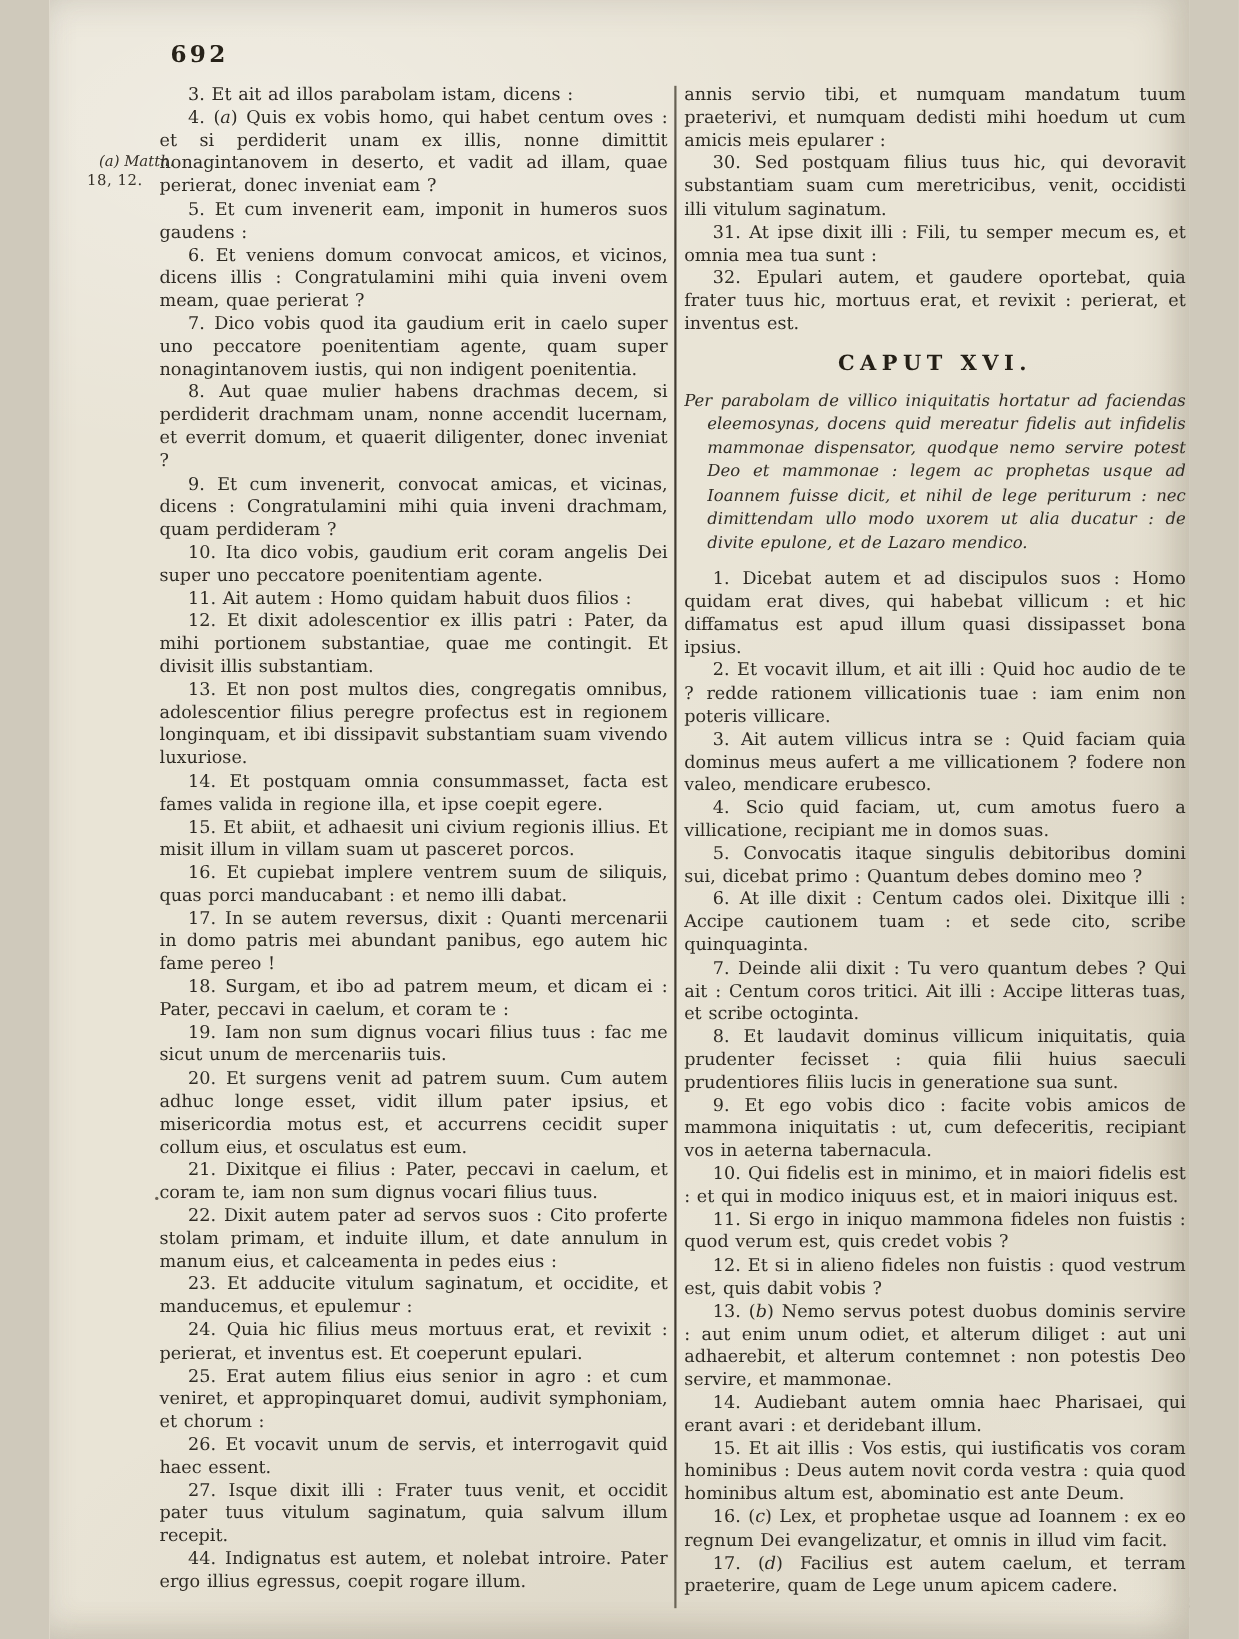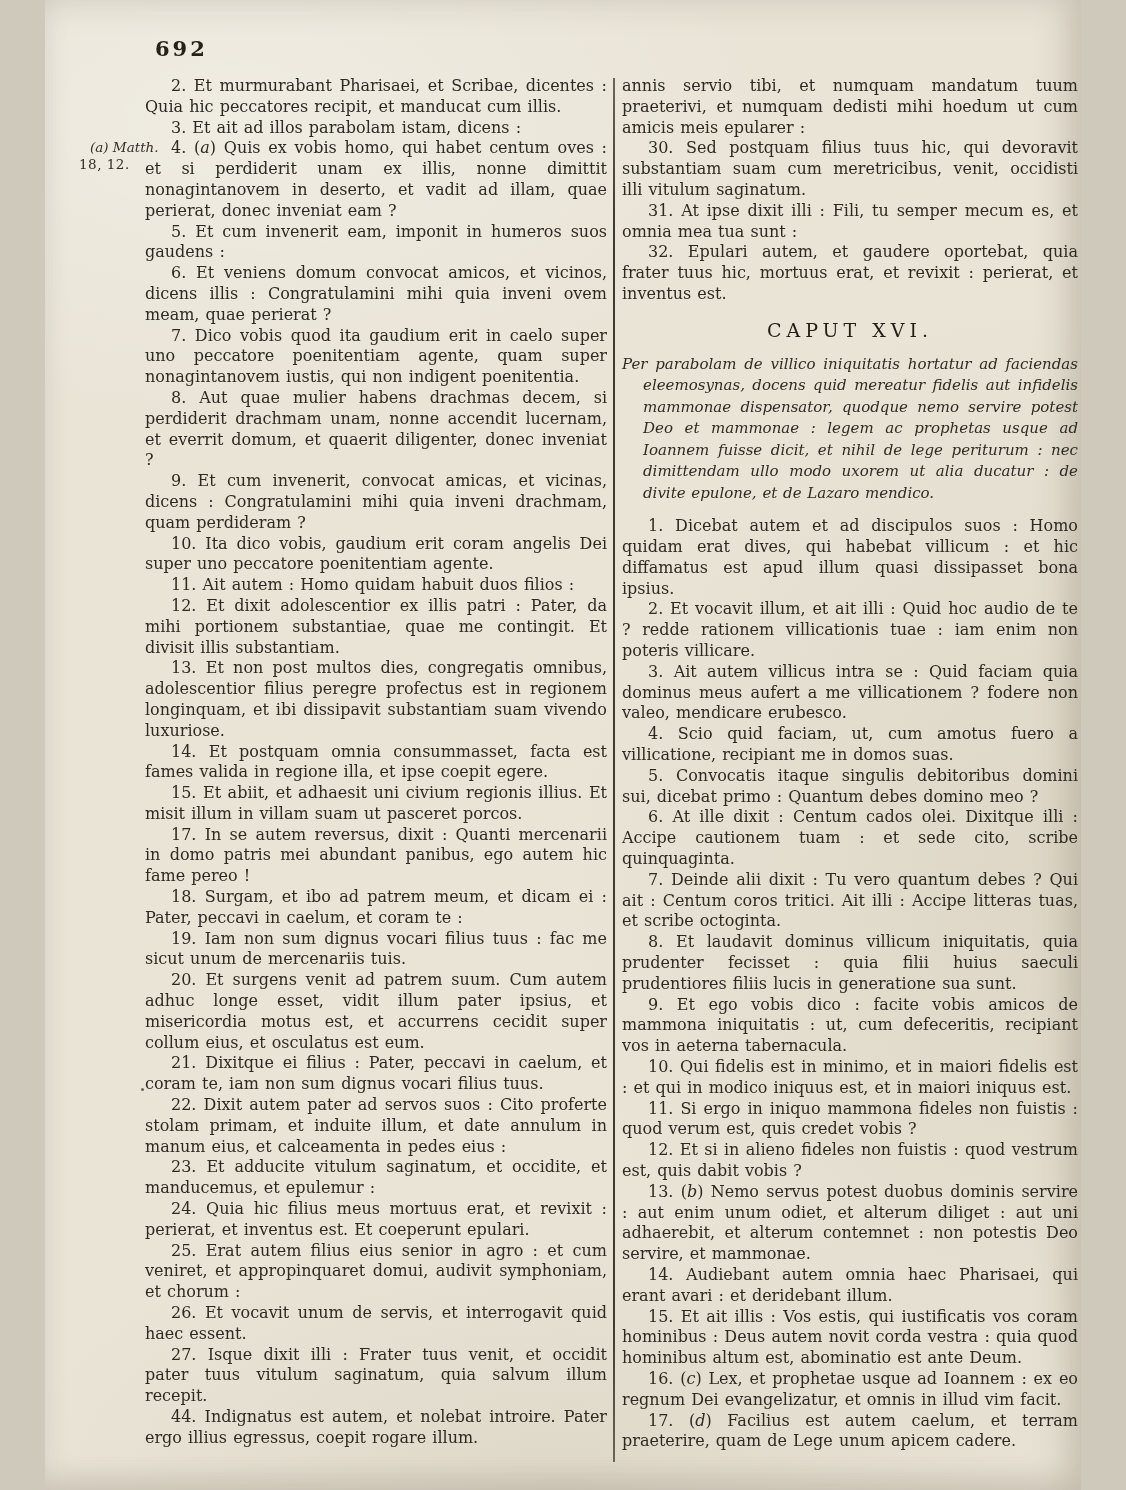--- a/index.html
+++ b/index.html
@@ -43,21 +43,21 @@
     line-height:20.8px;
     word-spacing:1px;
     color:#2e2a23;
   }
   .verse em{font-style:italic;}
   .no-indent{text-indent:0;}
   .chapter-heading{
     margin:14px 0 13px 0;
     text-align:center;
     font-size:19px;
-    font-weight:normal;
+    font-weight:bold;
     letter-spacing:5px;
     color:#241f16;
   }
   .argument{
     margin:0 0 12px 0;
     font-style:italic;
     font-size:15px;
     line-height:21.5px;
     text-align:justify;
     word-spacing:1px;
@@ -81,34 +81,34 @@
 </head>
 <body>
 
 <div class="page">
 
   <div class="page-number">692</div>
   <div class="col-divider"></div>
 
   <div class="column left-col">
     <div>
-        <p class="verse">2. Et murmurabant Pharisaei, et Scribae, dicentes : Quia hic peccatores recipit, et manducat cum illis.</p>
         <p class="verse">3. Et ait ad illos parabolam istam, dicens :</p>
         <p class="verse">4. (<em>a</em>) Quis ex vobis homo, qui habet centum oves : et si perdiderit unam ex illis, nonne dimittit nonagintanovem in deserto, et vadit ad illam, quae perierat, donec inveniat eam ?</p>
         <p class="verse">5. Et cum invenerit eam, imponit in humeros suos gaudens :</p>
         <p class="verse">6. Et veniens domum convocat amicos, et vicinos, dicens illis : Congratulamini mihi quia inveni ovem meam, quae perierat ?</p>
         <p class="verse">7. Dico vobis quod ita gaudium erit in caelo super uno peccatore poenitentiam agente, quam super nonagintanovem iustis, qui non indigent poenitentia.</p>
         <p class="verse">8. Aut quae mulier habens drachmas decem, si perdiderit drachmam unam, nonne accendit lucernam, et everrit domum, et quaerit diligenter, donec inveniat ?</p>
         <p class="verse">9. Et cum invenerit, convocat amicas, et vicinas, dicens : Congratulamini mihi quia inveni drachmam, quam perdideram ?</p>
         <p class="verse">10. Ita dico vobis, gaudium erit coram angelis Dei super uno peccatore poenitentiam agente.</p>
         <p class="verse">11. Ait autem : Homo quidam habuit duos filios :</p>
         <p class="verse">12. Et dixit adolescentior ex illis patri : Pater, da mihi portionem substantiae, quae me contingit. Et divisit illis substantiam.</p>
         <p class="verse">13. Et non post multos dies, congregatis omnibus, adolescentior filius peregre profectus est in regionem longinquam, et ibi dissipavit substantiam suam vivendo luxuriose.</p>
         <p class="verse">14. Et postquam omnia consummasset, facta est fames valida in regione illa, et ipse coepit egere.</p>
         <p class="verse">15. Et abiit, et adhaesit uni civium regionis illius. Et misit illum in villam suam ut pasceret porcos.</p>
+        <p class="verse">16. Et cupiebat implere ventrem suum de siliquis, quas porci manducabant : et nemo illi dabat.</p>
         <p class="verse">17. In se autem reversus, dixit : Quanti mercenarii in domo patris mei abundant panibus, ego autem hic fame pereo !</p>
         <p class="verse">18. Surgam, et ibo ad patrem meum, et dicam ei : Pater, peccavi in caelum, et coram te :</p>
         <p class="verse">19. Iam non sum dignus vocari filius tuus : fac me sicut unum de mercenariis tuis.</p>
         <p class="verse">20. Et surgens venit ad patrem suum. Cum autem adhuc longe esset, vidit illum pater ipsius, et misericordia motus est, et accurrens cecidit super collum eius, et osculatus est eum.</p>
         <p class="verse">21. Dixitque ei filius : Pater, peccavi in caelum, et coram te, iam non sum dignus vocari filius tuus.</p>
         <p class="verse">22. Dixit autem pater ad servos suos : Cito proferte stolam primam, et induite illum, et date annulum in manum eius, et calceamenta in pedes eius :</p>
         <p class="verse">23. Et adducite vitulum saginatum, et occidite, et manducemus, et epulemur :</p>
         <p class="verse">24. Quia hic filius meus mortuus erat, et revixit : perierat, et inventus est. Et coeperunt epulari.</p>
         <p class="verse">25. Erat autem filius eius senior in agro : et cum veniret, et appropinquaret domui, audivit symphoniam, et chorum :</p>
         <p class="verse">26. Et vocavit unum de servis, et interrogavit quid haec essent.</p>

